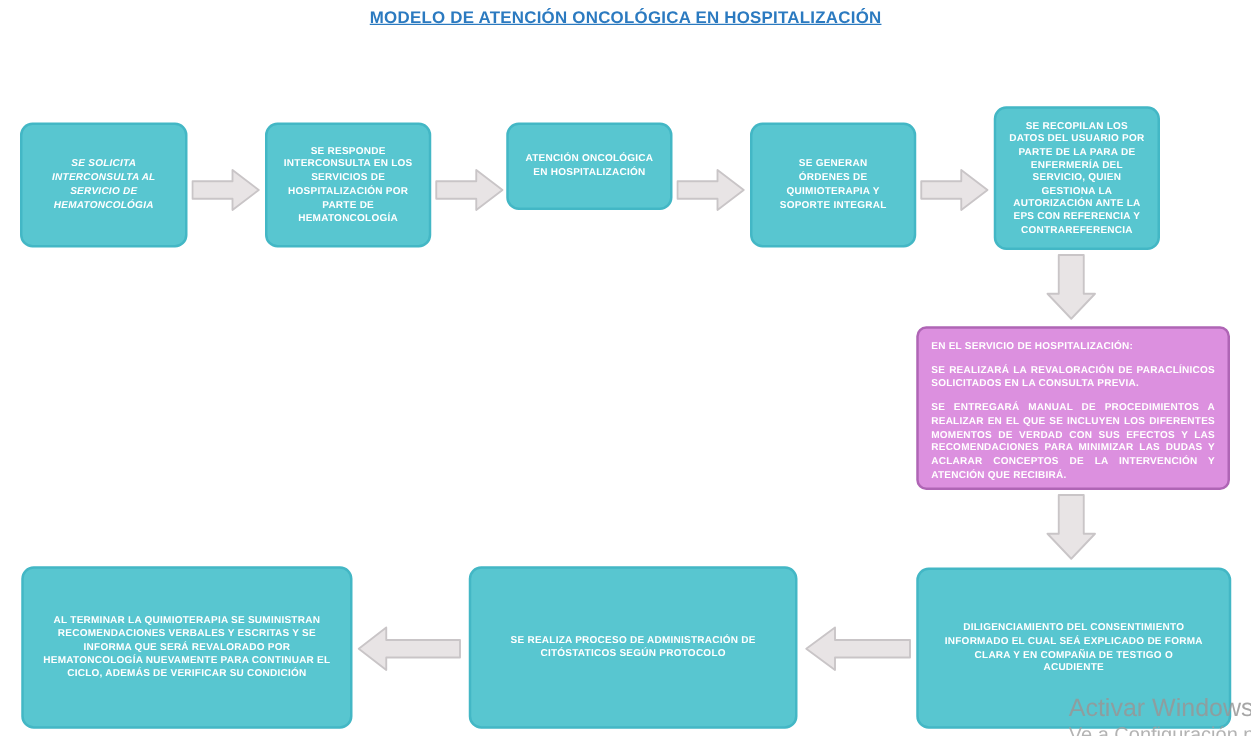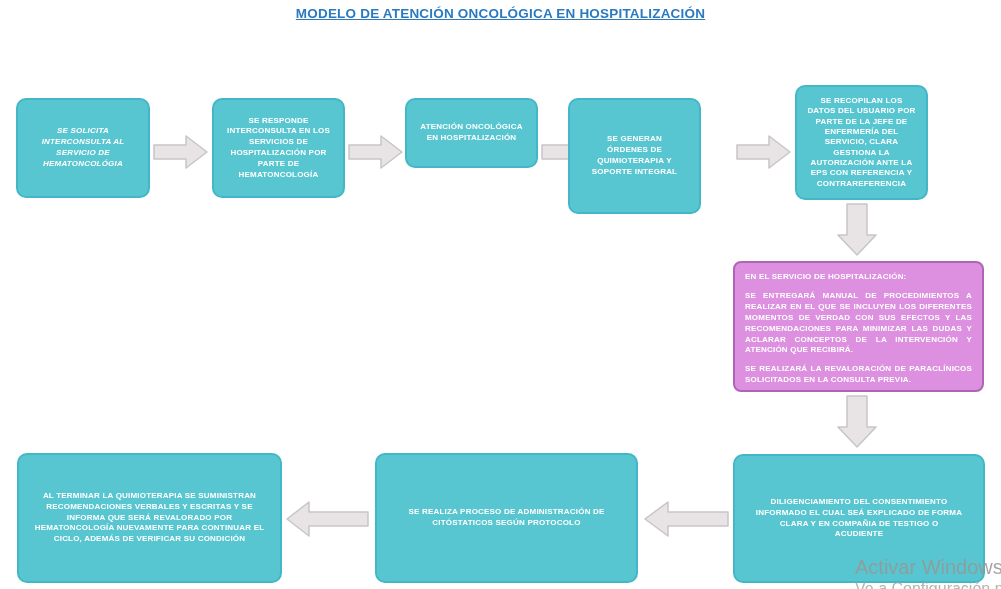--- a/index.html
+++ b/index.html
@@ -53,21 +53,21 @@
     line-height: 1.3;
   }
   .purple .p-par {
     text-align: justify;
     margin-bottom: 8px;
     line-height: 1.35;
   }
   #box1 { left: 16px;  top: 98px;  width: 134px; height: 100px; padding: 0 18px; font-style: italic; }
   #box2 { left: 212px; top: 98px;  width: 133px; height: 100px; padding: 16px 10px; }
   #box3 { left: 405px; top: 98px;  width: 133px; height: 70px; padding: 0 12px; }
-  #box4 { left: 568px; top: 98px;  width: 133px; height: 116px; padding: 0 19px; }
+  #box4 { left: 600px; top: 98px;  width: 133px; height: 100px; padding: 0 19px; }
   #box5 { left: 795px; top: 85px;  width: 133px; height: 115px; padding: 0 10px; line-height: 1.3; }
   #box6 { left: 733px; top: 261px; width: 251px; height: 131px; }
   #box7 { left: 733px; top: 454px; width: 252px; height: 129px; padding: 0 20px; }
   #box8 { left: 375px; top: 453px; width: 263px; height: 130px; padding: 0 24px; text-align: center; }
   #box9 { left: 17px;  top: 453px; width: 265px; height: 130px; padding: 0 14px; }
   .arrow { position: absolute; }
   #arrow1 { left: 153px; top: 134px; }
   #arrow2 { left: 348px; top: 134px; }
   #arrow3 { left: 541px; top: 134px; }
   #arrow4 { left: 736px; top: 134px; }
@@ -129,33 +129,33 @@
     <span>SE GENERAN ÓRDENES DE QUIMIOTERAPIA Y SOPORTE INTEGRAL</span>
   </div>
 
   <div class="arrow" id="arrow4">
     <svg width="56" height="36" viewBox="0 0 56 36">
         <polygon points="1,11 33,11 33,2 54,18 33,34 33,25 1,25"></polygon>
       </svg>
   </div>
 
   <div class="flow-box teal" id="box5">
-    <span>SE RECOPILAN LOS DATOS DEL USUARIO POR PARTE DE LA JEFE DE ENFERMERÍA DEL SERVICIO, CLARA GESTIONA LA AUTORIZACIÓN ANTE LA EPS CON REFERENCIA Y CONTRAREFERENCIA</span>
+    <span>SE RECOPILAN LOS DATOS DEL USUARIO POR PARTE DE LA PARA DE ENFERMERÍA DEL SERVICIO, QUIEN GESTIONA LA AUTORIZACIÓN ANTE LA EPS CON REFERENCIA Y CONTRAREFERENCIA</span>
   </div>
 
   <div class="arrow" id="arrowD1">
     <svg width="42" height="54" viewBox="0 0 42 54">
         <polygon points="11,1 31,1 31,32 40,32 21,52 2,32 11,32"></polygon>
       </svg>
   </div>
 
   <div class="flow-box purple" id="box6">
     <div class="p-head">EN EL SERVICIO DE HOSPITALIZACIÓN:</div>
+    <div class="p-par">SE REALIZARÁ LA REVALORACIÓN DE PARACLÍNICOS SOLICITADOS EN LA CONSULTA PREVIA.</div>
     <div class="p-par">SE ENTREGARÁ MANUAL DE PROCEDIMIENTOS A REALIZAR EN EL QUE SE INCLUYEN LOS DIFERENTES MOMENTOS DE VERDAD CON SUS EFECTOS Y LAS RECOMENDACIONES PARA MINIMIZAR LAS DUDAS Y ACLARAR CONCEPTOS DE LA INTERVENCIÓN Y ATENCIÓN QUE RECIBIRÁ.</div>
-    <div class="p-par">SE REALIZARÁ LA REVALORACIÓN DE PARACLÍNICOS SOLICITADOS EN LA CONSULTA PREVIA.</div>
   </div>
 
   <div class="arrow" id="arrowD2">
     <svg width="42" height="54" viewBox="0 0 42 54">
         <polygon points="11,1 31,1 31,32 40,32 21,52 2,32 11,32"></polygon>
       </svg>
   </div>
 
   <div class="flow-box teal" id="box7">
     <span>DILIGENCIAMIENTO DEL CONSENTIMIENTO INFORMADO EL CUAL SEÁ EXPLICADO DE FORMA CLARA Y EN COMPAÑIA DE TESTIGO O ACUDIENTE</span>

